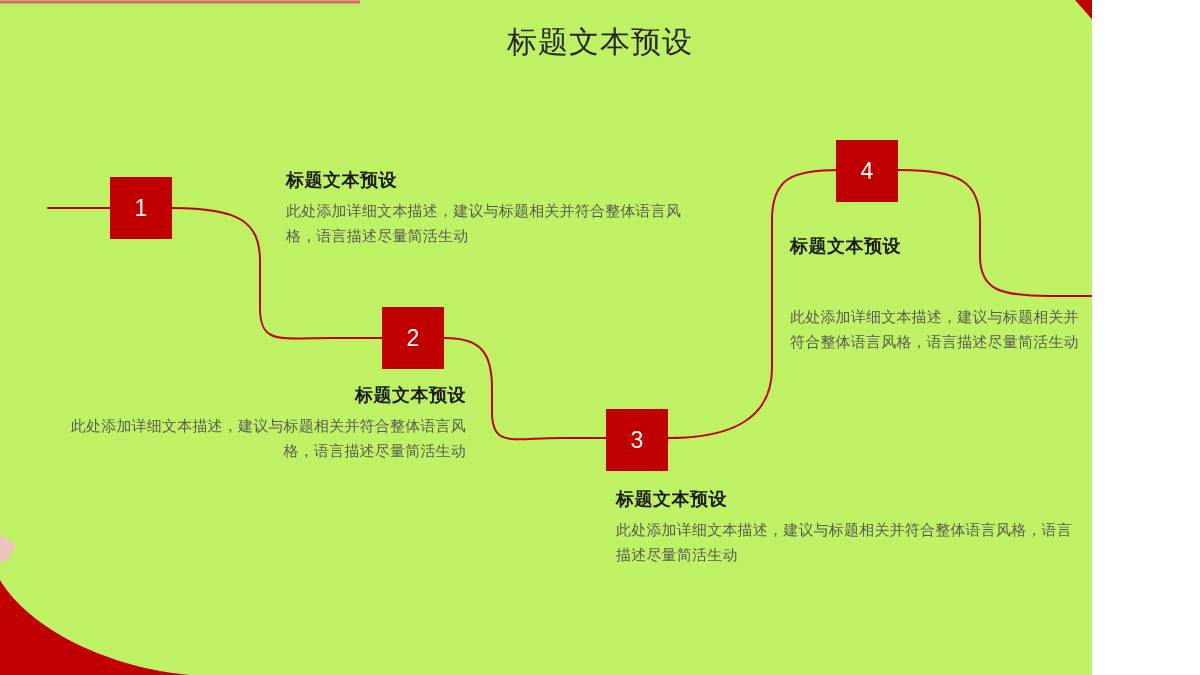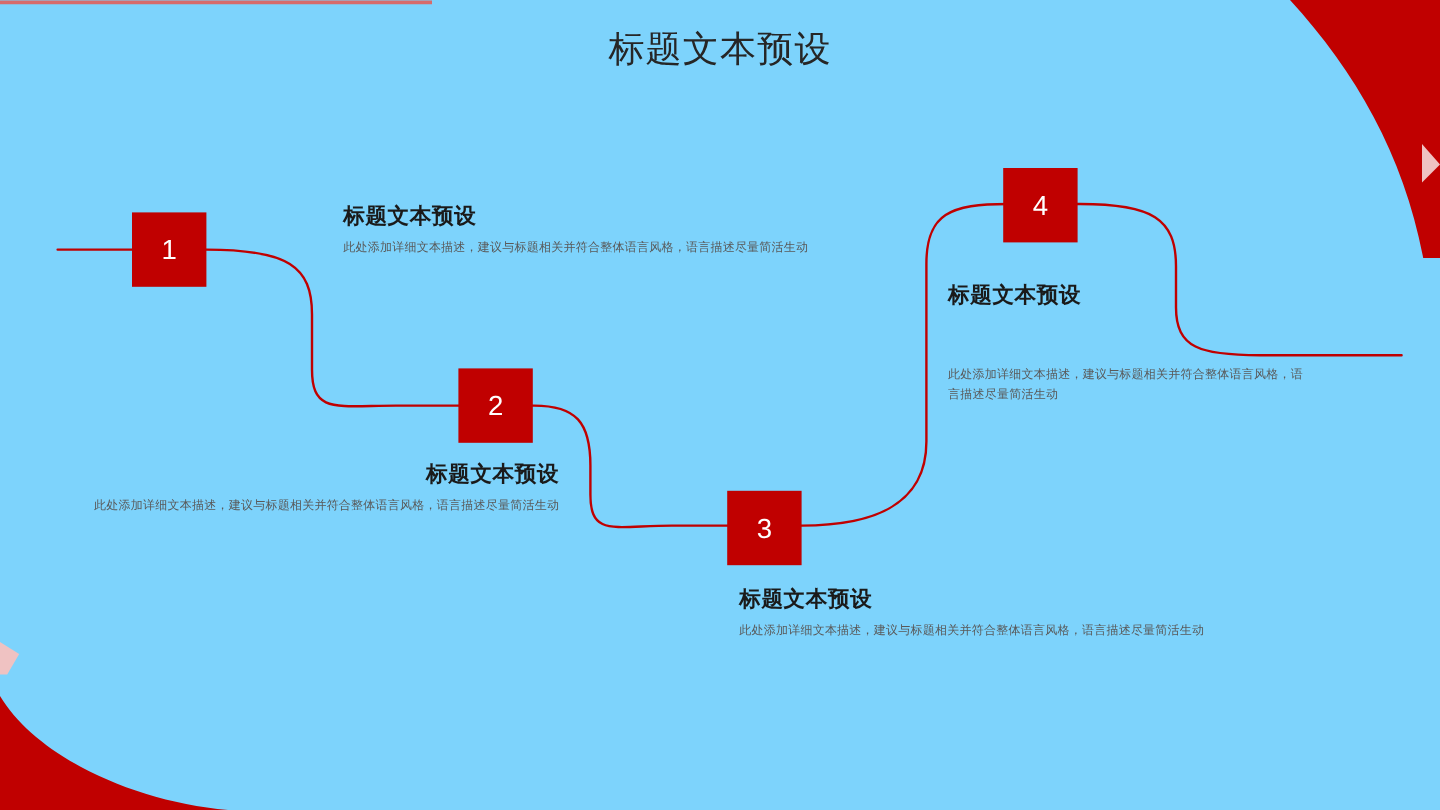--- a/index.html
+++ b/index.html
@@ -7,23 +7,23 @@
   html, body {
     width: 1200px;
     height: 675px;
     overflow: hidden;
     background: #ffffff;
     font-family: "Liberation Sans", "DejaVu Sans", sans-serif;
   }
 
   .slide {
     position: relative;
-    width: 1200px;
+    width: 1092px;
     height: 675px;
-    background: #7dd3fc;
+    background: #bef264;
     overflow: hidden;
   }
 
   
   .deco-layer {
     position: absolute;
     inset: 0;
     width: 1200px;
     height: 675px;
     pointer-events: none;
@@ -78,21 +78,21 @@
   .txt-heading {
     font-size: 18px;
     font-weight: bold;
     color: #1a1a1a;
     line-height: 1.4;
     margin-bottom: 6px;
     letter-spacing: 0.5px;
   }
 
   .txt-body {
-    font-size: 10px;
+    font-size: 15px;
     font-weight: 400;
     color: #595959;
     line-height: 1.65;
     letter-spacing: 0.2px;
   }
 
   
   .blk1 { left: 286px; top: 168px; width: 410px; text-align: left; }
   
   .blk2 { left: 56px;  top: 383px; width: 410px; text-align: right; }

